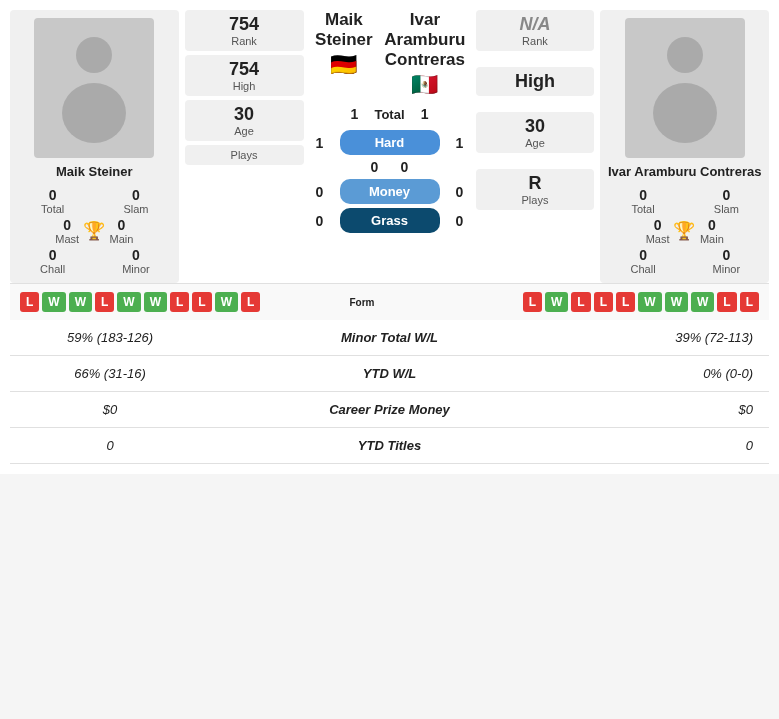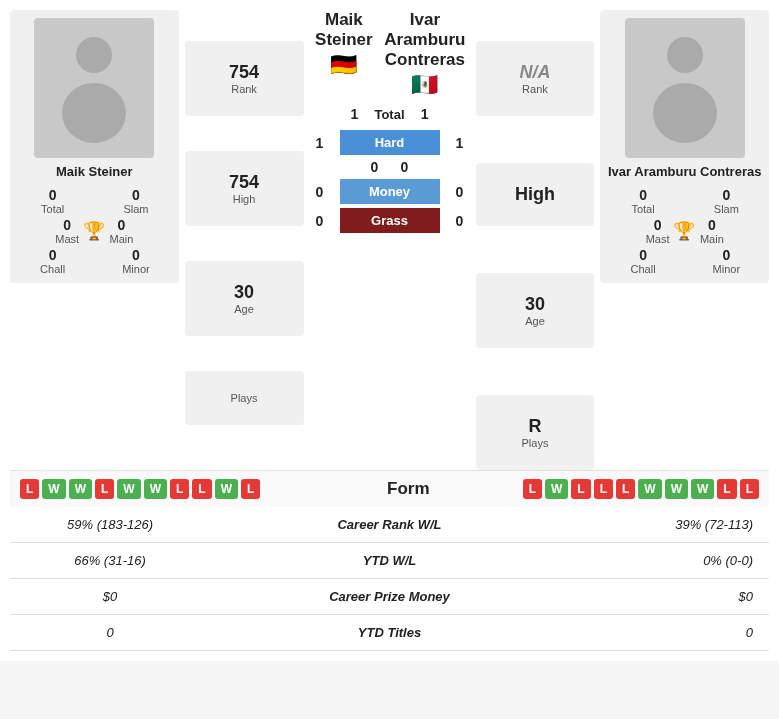--- a/index.html
+++ b/index.html
@@ -93,23 +93,22 @@
     .middle-stats {
       display: flex;
       flex-direction: column;
       gap: 4px;
       width: 120px;
     }
 
     .stat-box {
       background: #f0f0f0;
       border-radius: 4px;
-      padding: 21px;
-      text-align: center;
-      margin-top: 31px;
+      padding: 4px;
+      text-align: center;
     }
 
     .stat-box .big-val {
       font-size: 18px;
       font-weight: bold;
     }
 
     .stat-box .small-label {
       font-size: 11px;
       color: #555;
@@ -154,30 +153,30 @@
       display: flex;
       align-items: center;
       justify-content: center;
       gap: 10px;
     }
 
     .court-badge {
       color: #fff;
       font-weight: bold;
       padding: 5px 20px;
-      border-radius: 0;
+      border-radius: 10px;
       font-size: 13px;
       width: 100px;
       text-align: center;
     }
 
     .court-hard { background: #4a90d9; }
     .court-clay { background: #c8860a; }
     .court-indoor { background: #5b9bd5; }
-    .court-grass { background: #7f1d1d; }
+    .court-grass { background: #0c4a6e; }
 
     .court-num {
       font-weight: bold;
       font-size: 14px;
       width: 20px;
       text-align: center;
     }
 
     
     .right-stats {
@@ -198,23 +197,23 @@
     }
 
     .form-badges {
       display: flex;
       gap: 3px;
       flex: 1;
     }
 
     .form-label {
       font-weight: bold;
-      font-size: 17px;
+      font-size: 10px;
       width: 80px;
-      text-align: right;
+      text-align: left;
     }
 
     .badge-w {
       background: #4caf50;
       color: #fff;
       font-weight: bold;
       padding: 3px 6px;
       border-radius: 3px;
       font-size: 12px;
     }
@@ -465,21 +464,21 @@
         <span class="badge-w">W</span>
         <span class="badge-l">L</span>
         <span class="badge-l">L</span>
       </div>
   </div>
 
   <table class="stats-table">
     <tbody>
         <tr>
       <td class="left-val">59% (183-126)</td>
-      <td class="center-label">Career Rank W/L</td>
+      <td class="center-label">Minor Total W/L</td>
       <td class="right-val">39% (72-113)</td>
     </tr>
     <tr>
       <td class="left-val">66% (31-16)</td>
       <td class="center-label">YTD W/L</td>
       <td class="right-val">0% (0-0)</td>
     </tr>
     <tr>
       <td class="left-val">$0</td>
       <td class="center-label">Career Prize Money</td>

